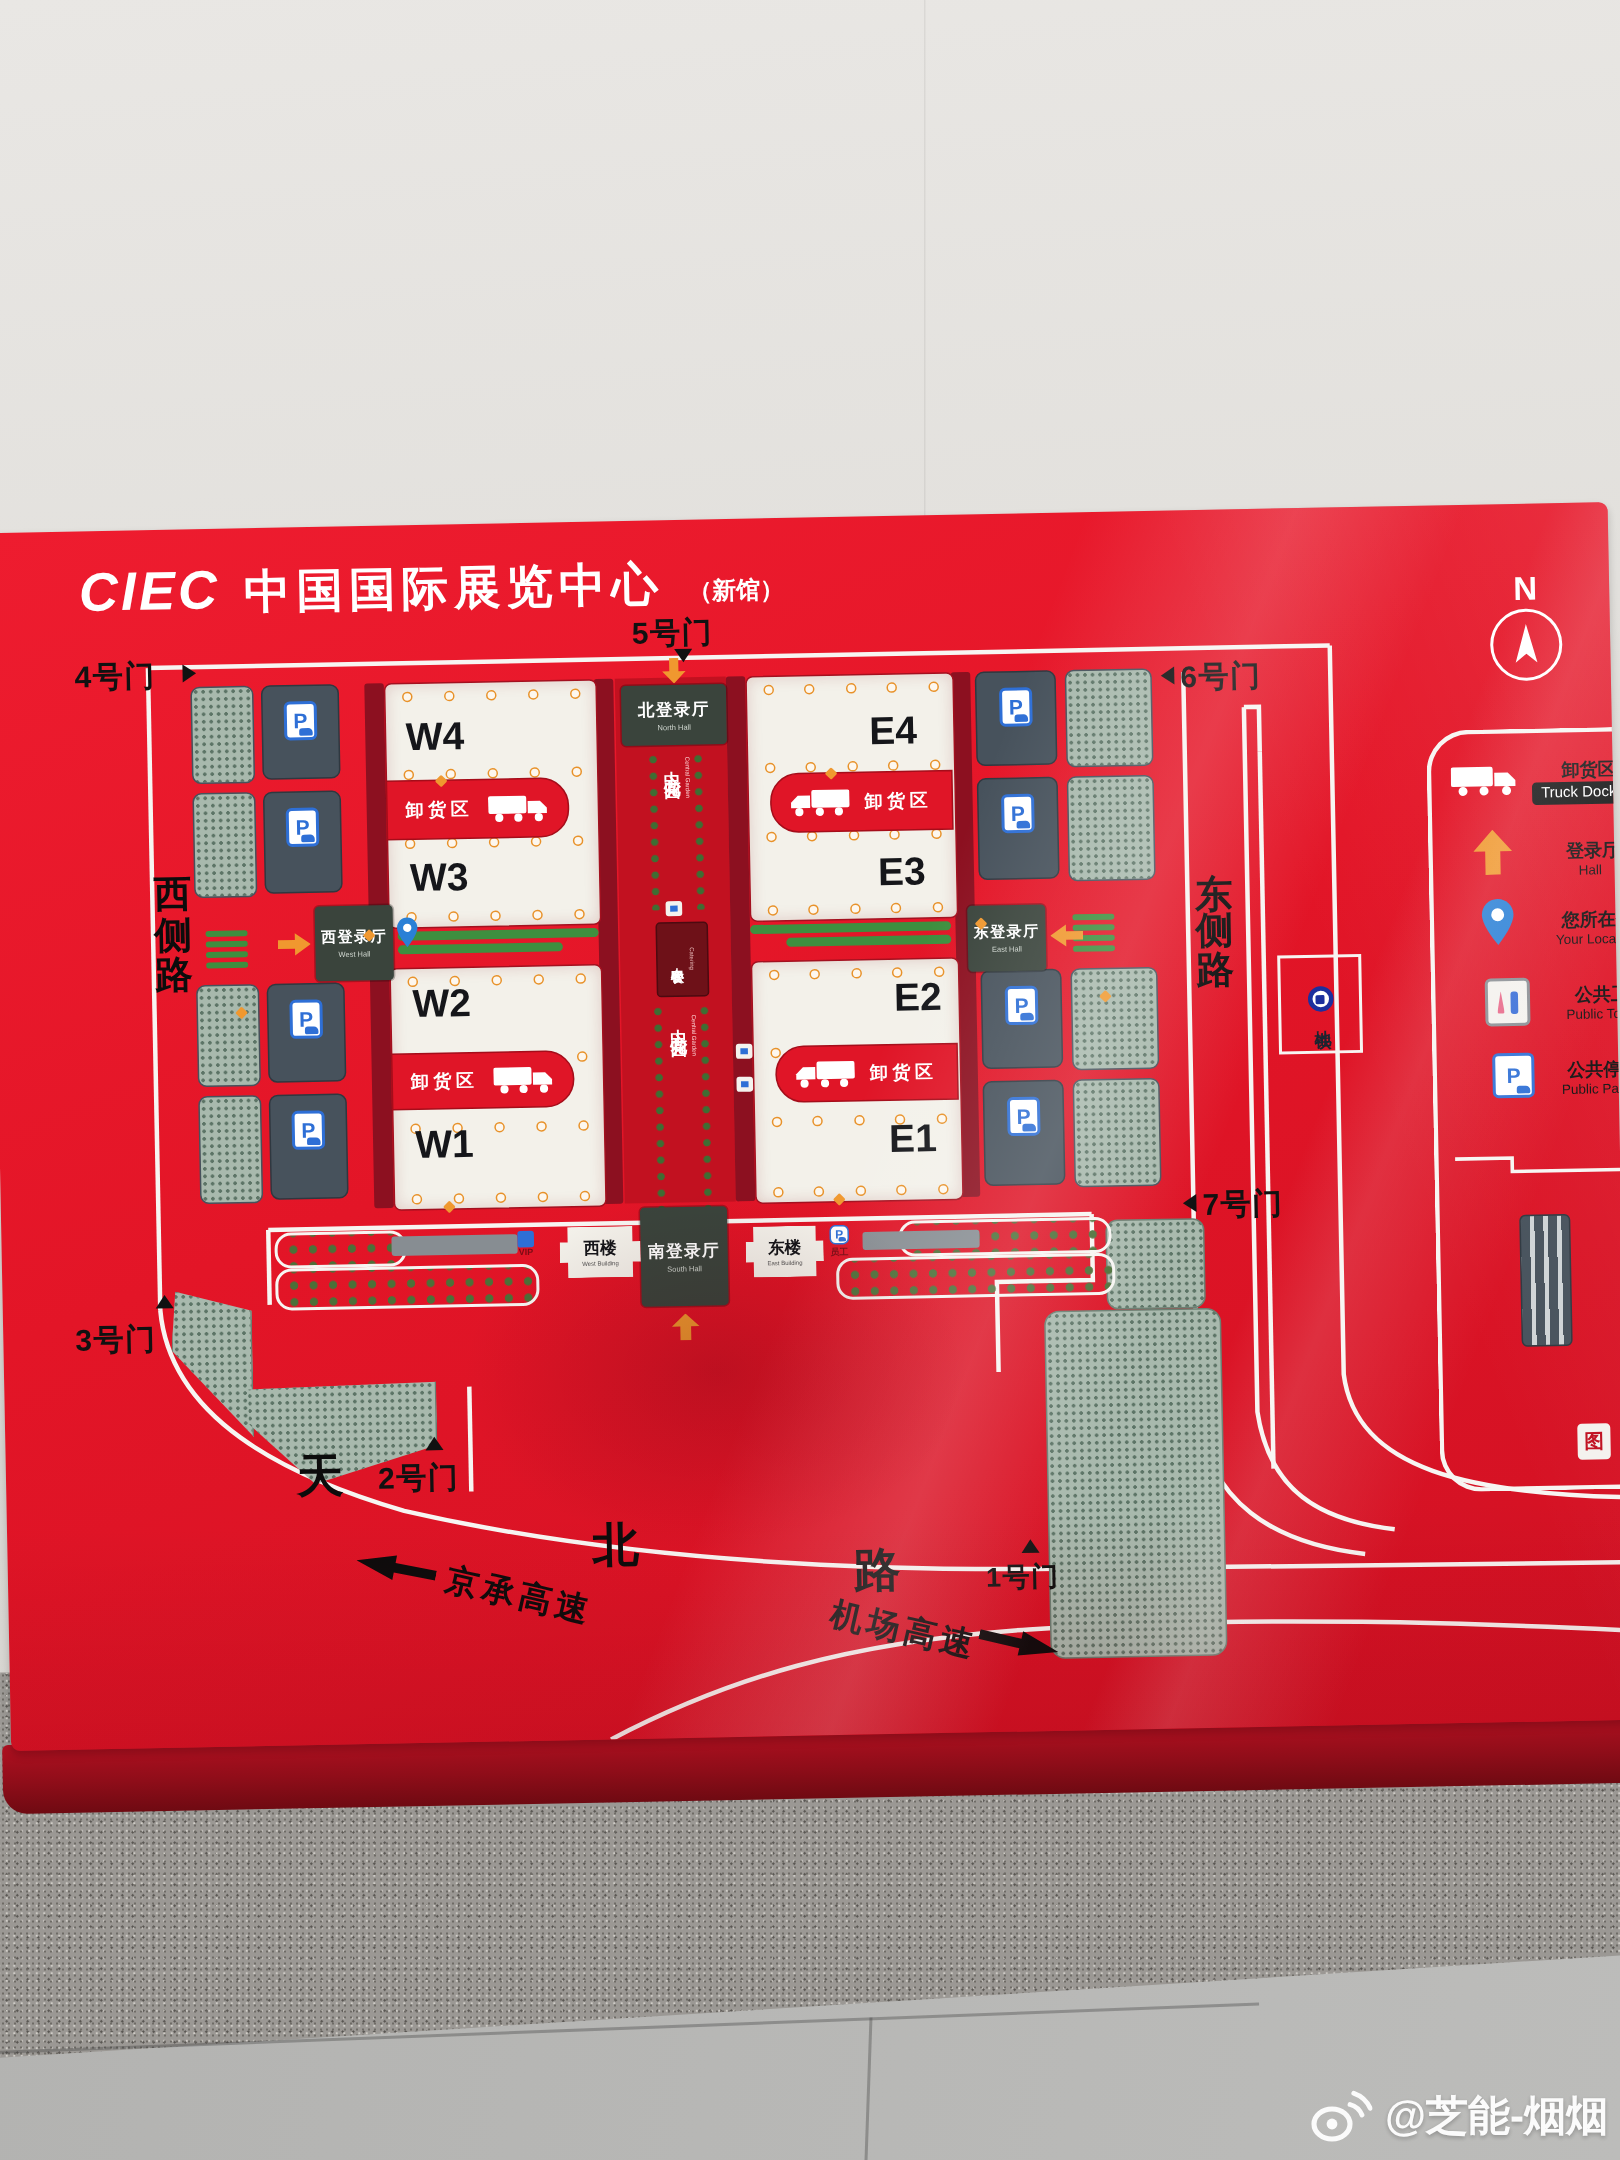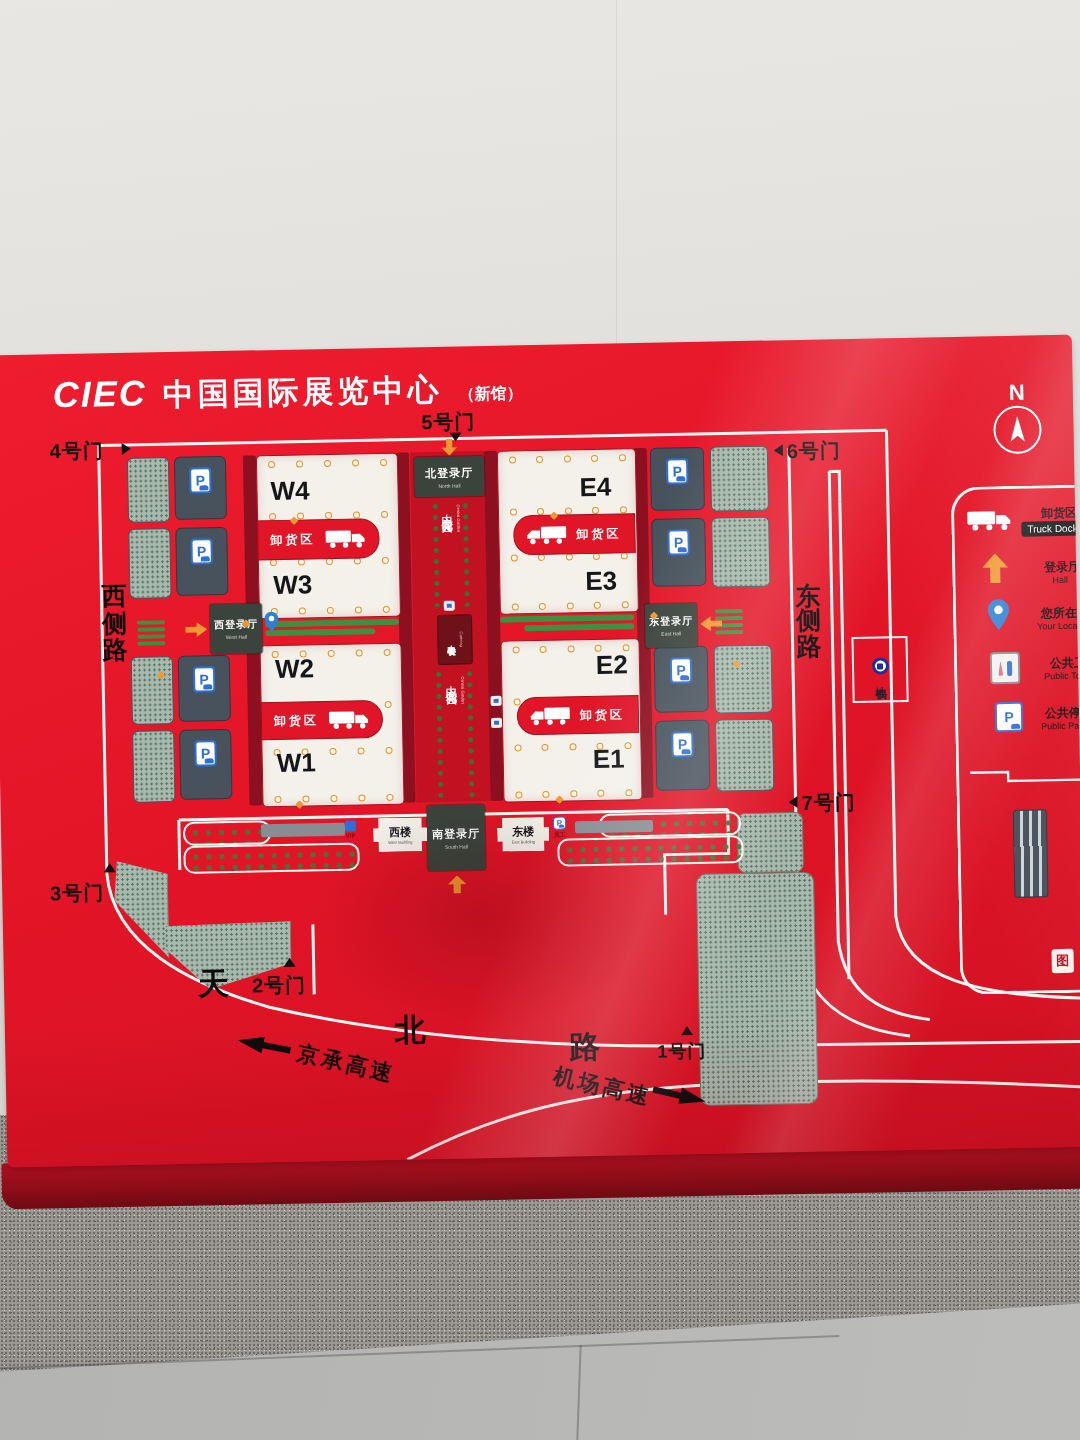--- a/index.html
+++ b/index.html
@@ -520,13 +520,22 @@
       <span class="legend-en" style="left:1046px;top:336px;">Public Toilet</span>
       <span class="picon" style="position:absolute;left:996px;top:366px;width:28px;height:30px;z-index:6;">P</span>
       <span class="legend-zh" style="left:1046px;top:370px;">公共停车场</span>
       <span class="legend-en" style="left:1042px;top:386px;">Public Parking</span>
       <span class="seal" style="left:1048px;top:614px;">图</span>
 
       <div class="gloss"></div>
     </div>
   </div>
 
+  <div class="watermark">
+    <svg width="42" height="36" viewBox="0 0 42 36">
+      <ellipse cx="15" cy="23" rx="12" ry="10" fill="none" stroke="#fff" stroke-width="3.4"></ellipse>
+      <circle cx="15" cy="23" r="3.6" fill="#fff"></circle>
+      <path d="M27 10 a12 12 0 0 1 8 7" fill="none" stroke="#fff" stroke-width="3.2" stroke-linecap="round"></path>
+      <path d="M29.5 2.5 a19 19 0 0 1 11 10" fill="none" stroke="#fff" stroke-width="3.2" stroke-linecap="round"></path>
+    </svg>
+    <span>@芝能-烟烟</span>
+  </div>
 </div>
 
 </body></html>

